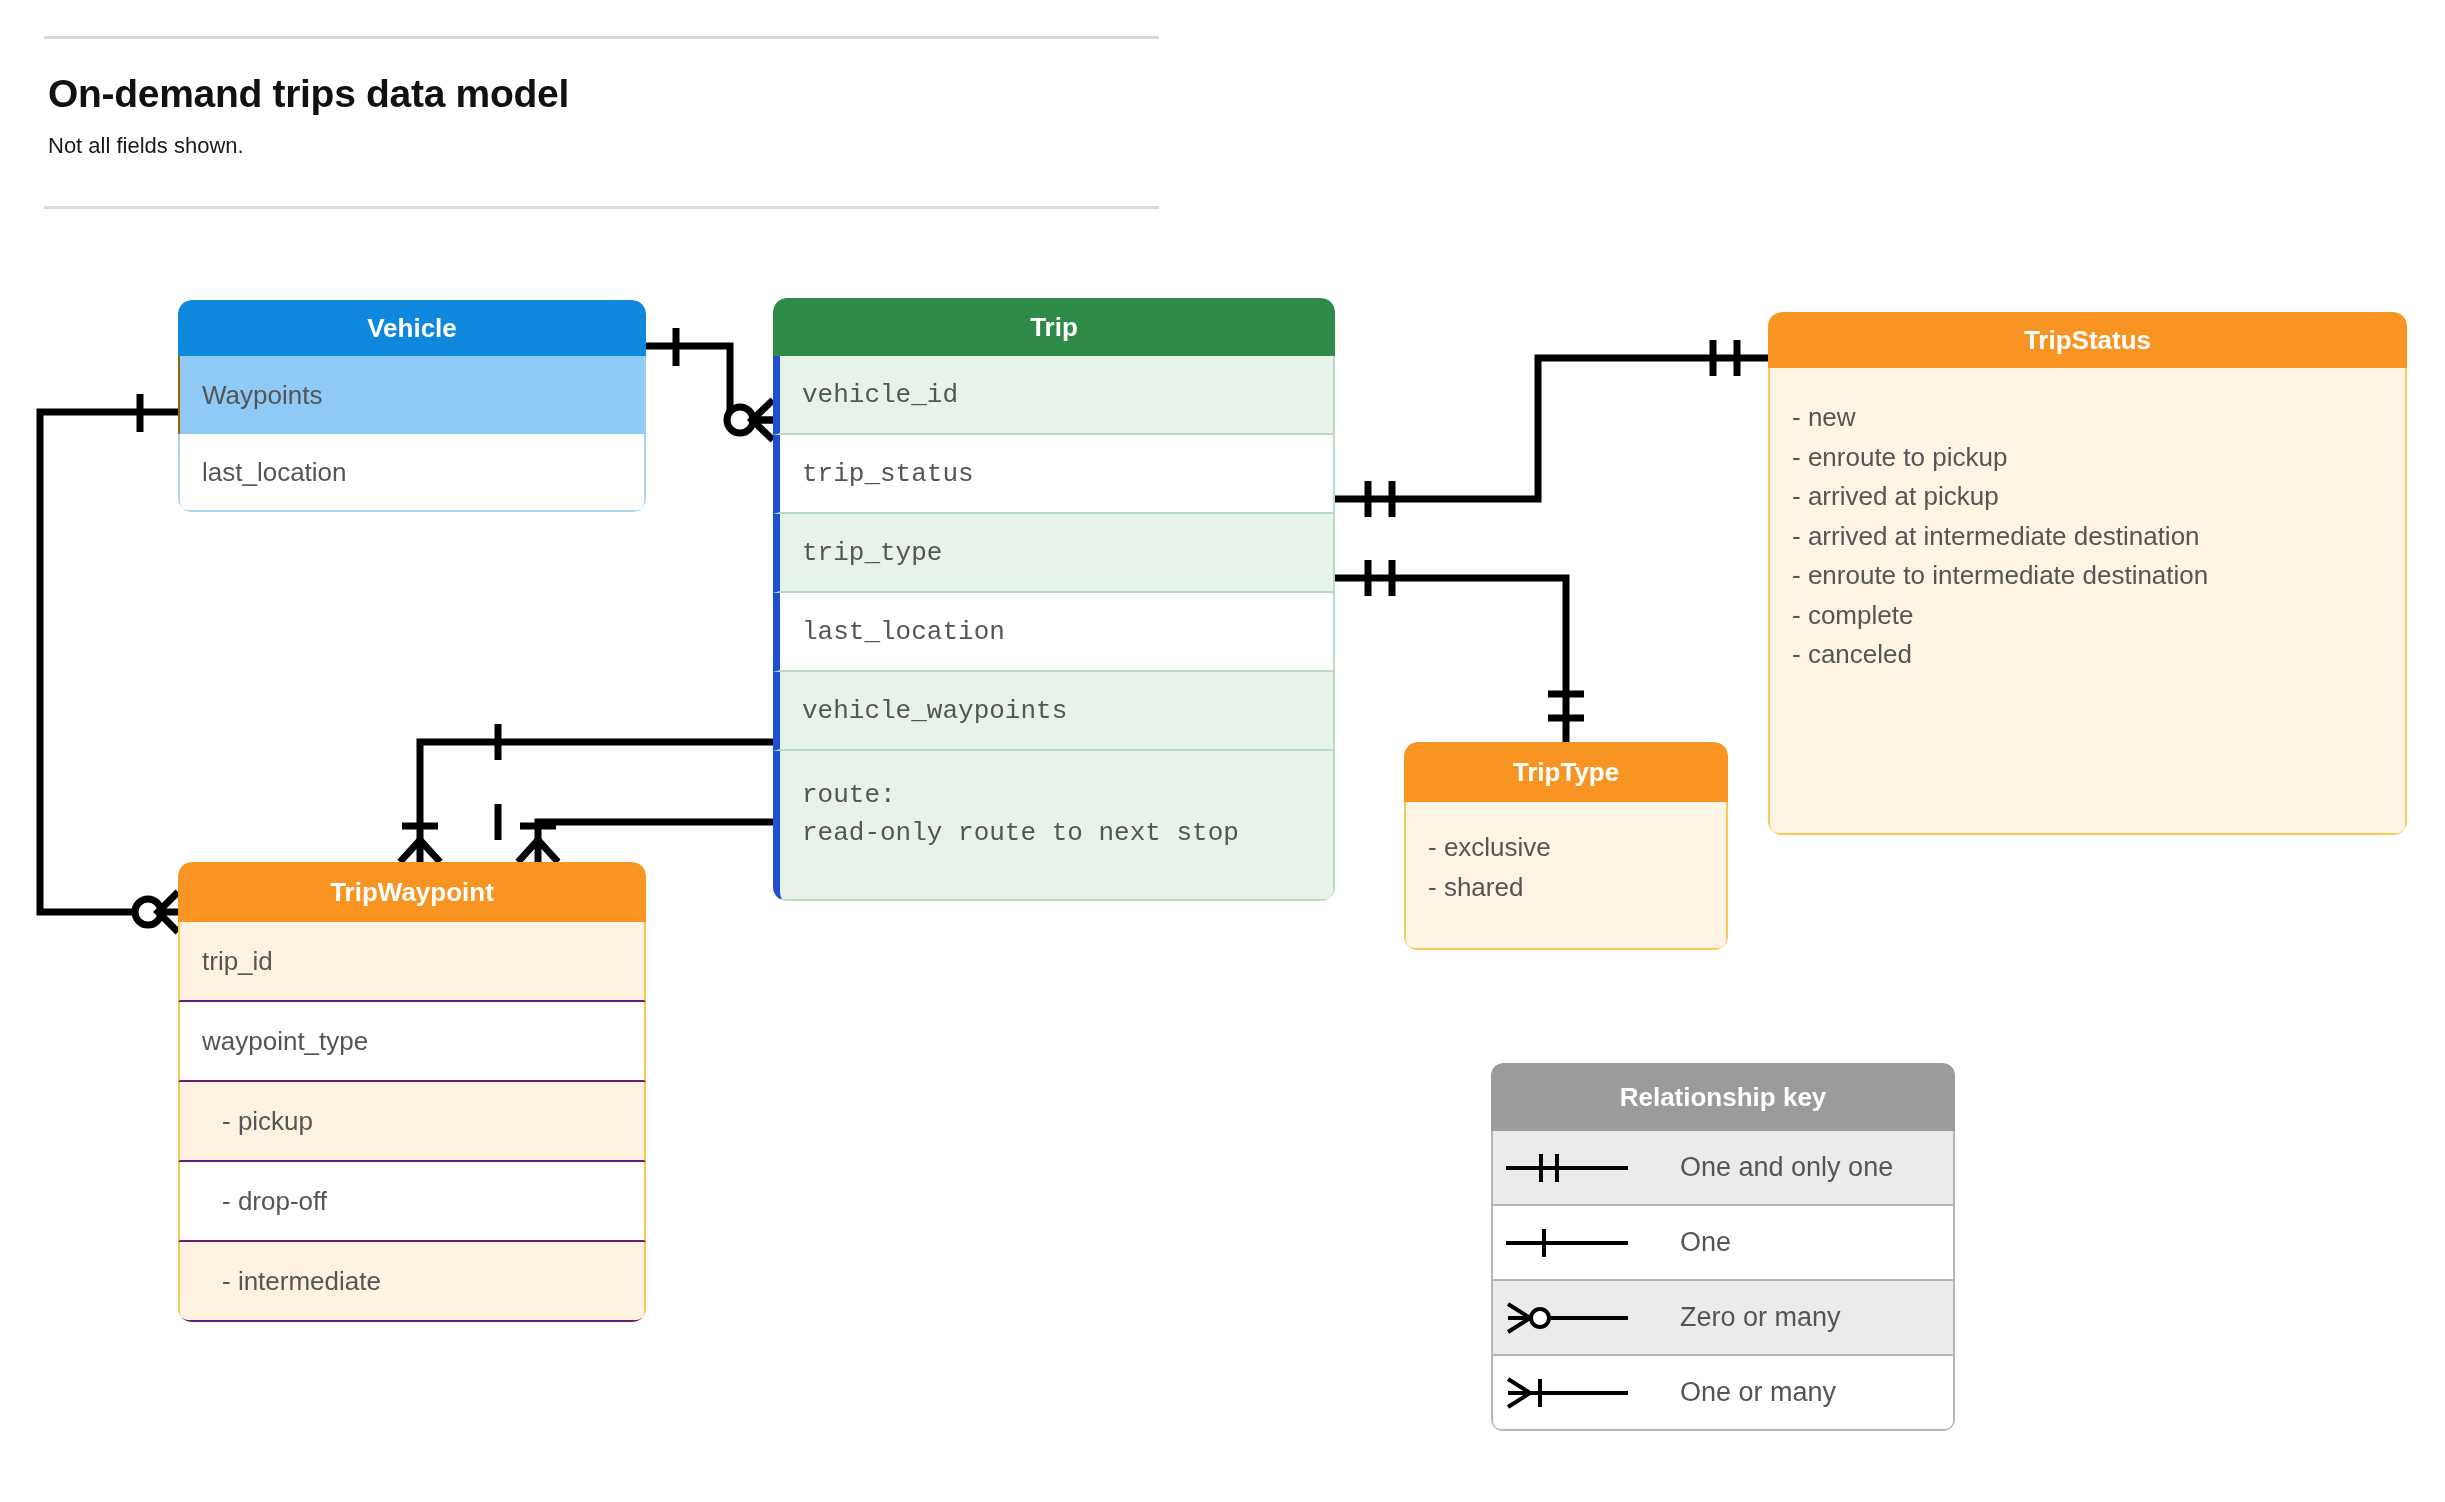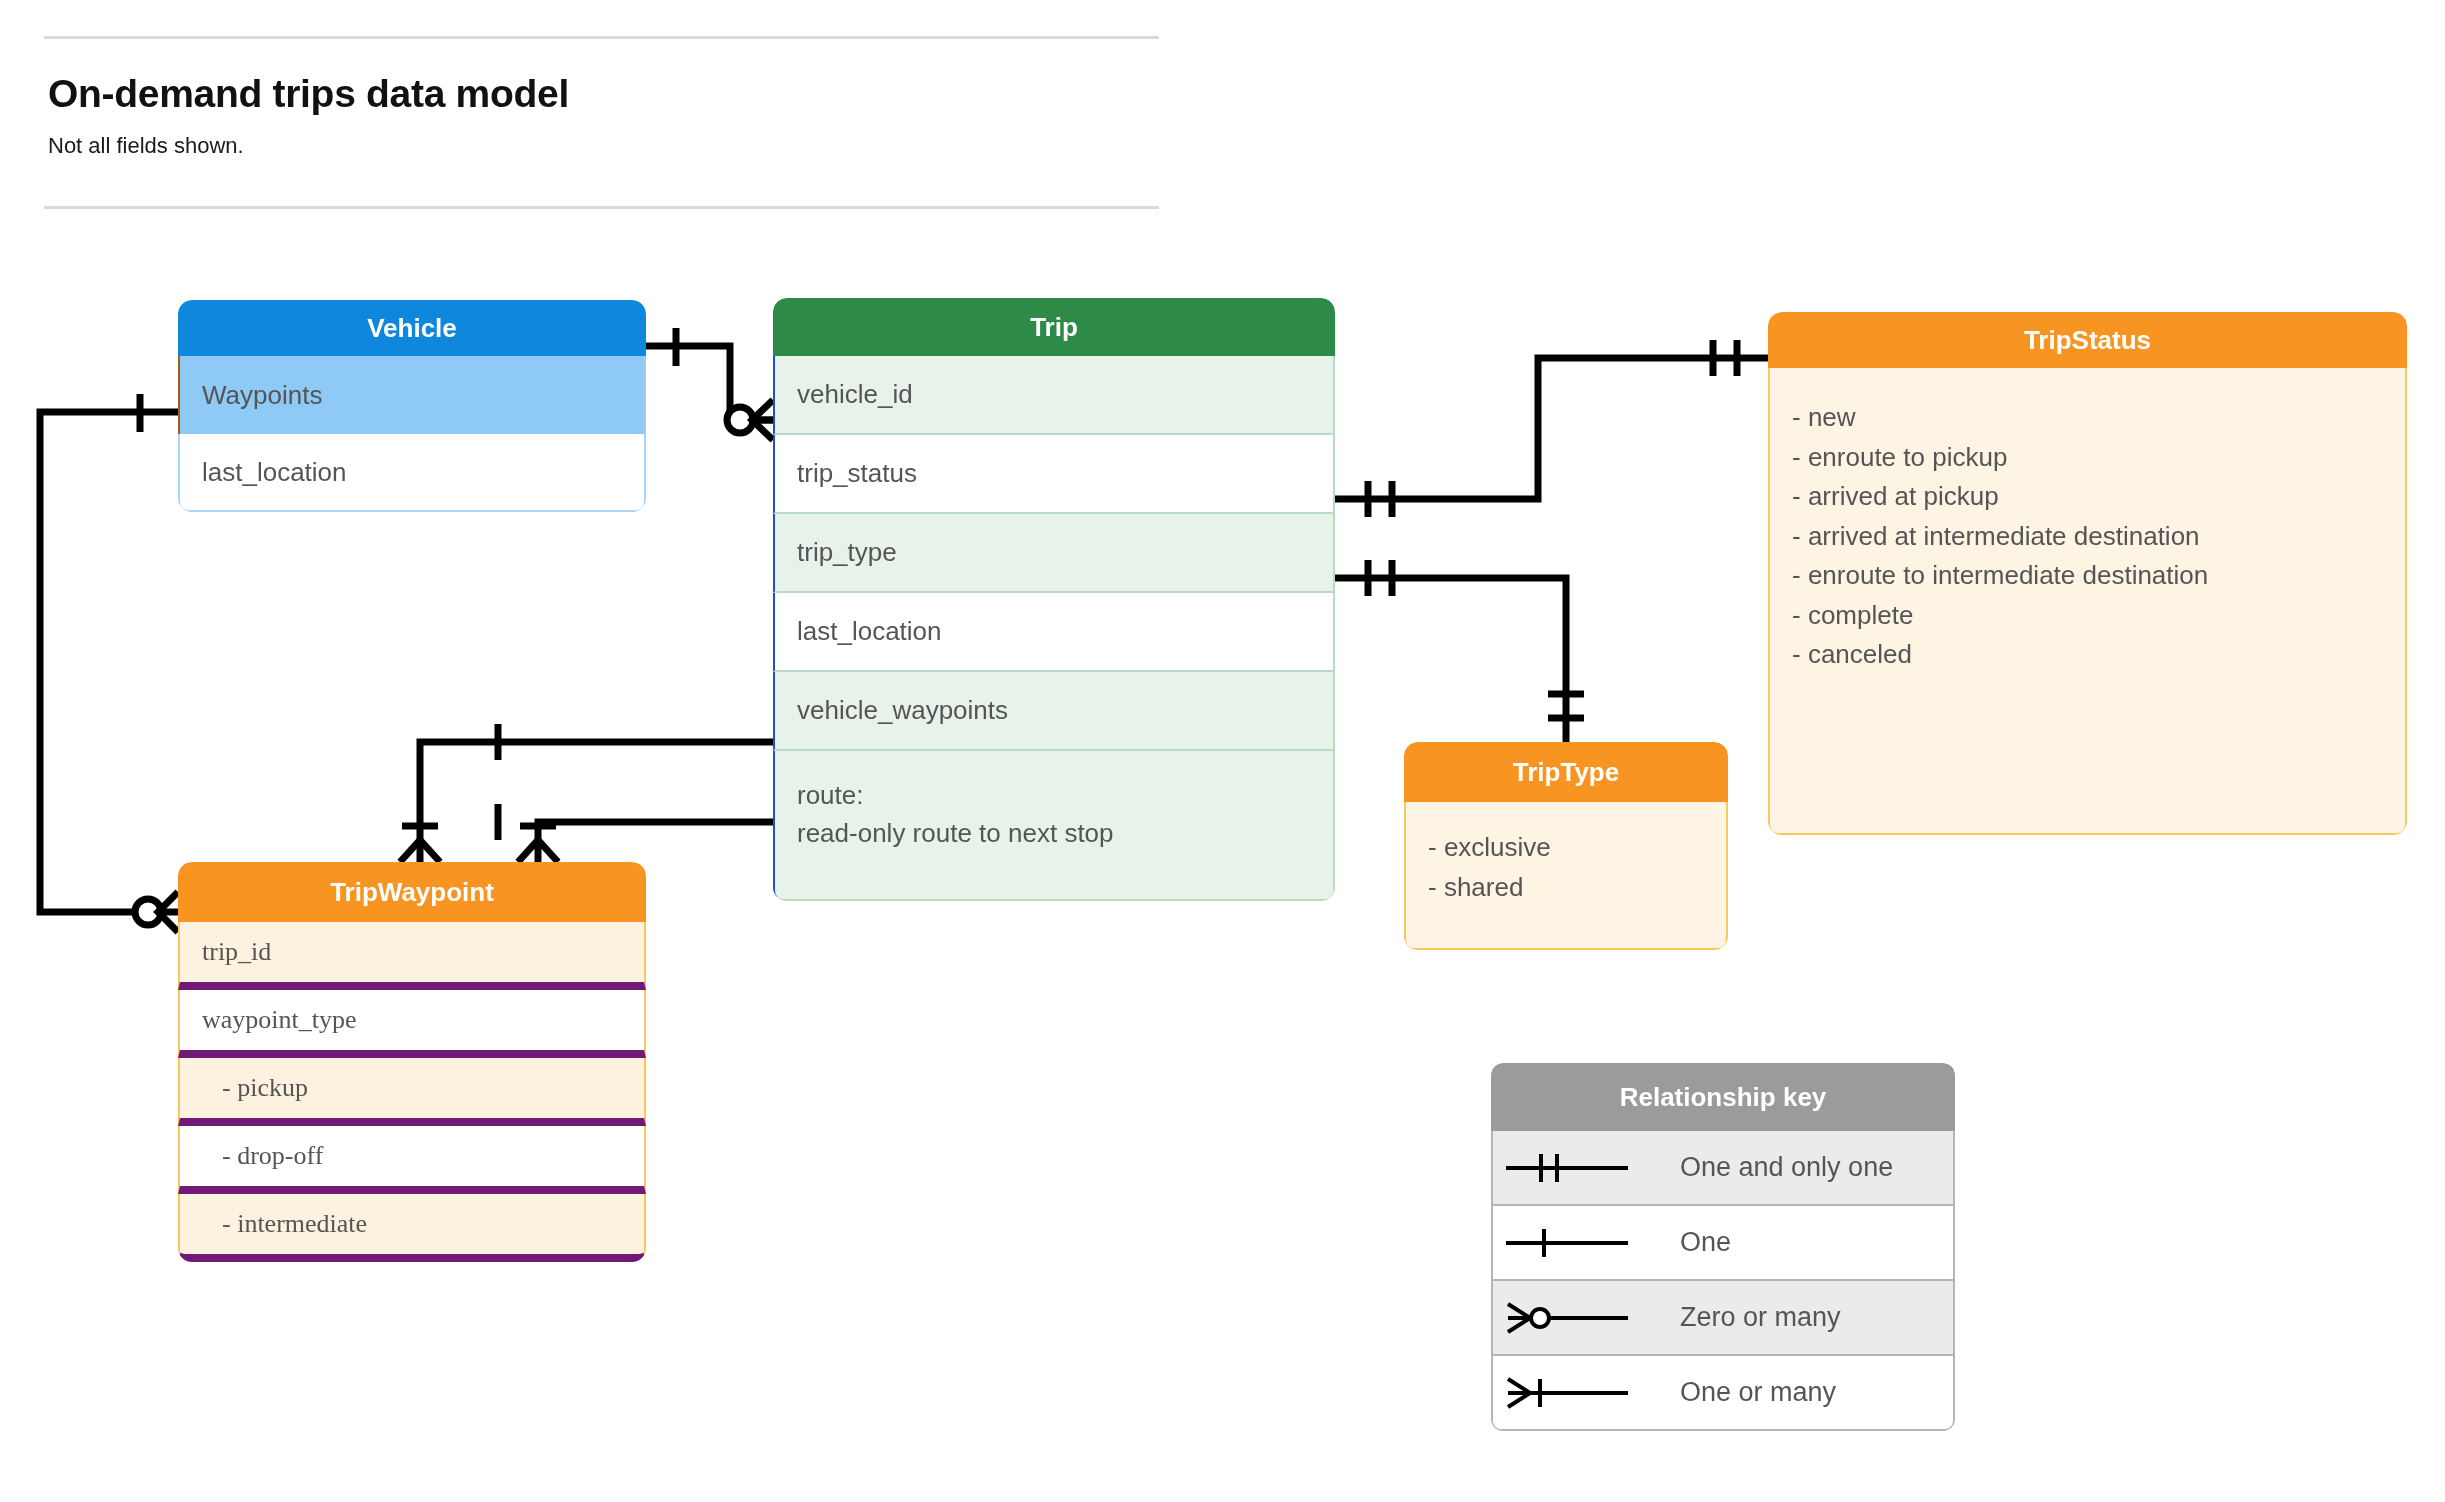--- a/index.html
+++ b/index.html
@@ -93,22 +93,23 @@
     height: 78px; background: #ffffff;
     border: 2px solid #a9d5f7; border-top: none;
     border-radius: 0 0 10px 10px;
   }
 
   
   #trip { left: 773px; top: 298px; width: 562px; }
   #trip .entity-title { height: 58px; background: #2e8b47; border-radius: 14px 14px 0 0; }
   #trip .field {
     height: 79px;
-    border-left: 2px solid #1d4ed8; border-right: 2px solid #b6ddc2;
+    border-left: 7px solid #1d4ed8; border-right: 2px solid #b6ddc2;
     border-bottom: 2px solid #b6ddc2;
+    font-family: Liberation Mono, monospace;
   }
   #trip .field.alt { background: #e6f2ea; }
   #trip .field.plain { background: #ffffff; }
   #trip .field.route {
     height: 150px; background: #e6f2ea;
     border-radius: 0 0 10px 10px;
   }
 
   
   #tripstatus { left: 1768px; top: 312px; width: 639px; }
@@ -129,24 +130,23 @@
     border: 2px solid #fbc65a; border-top: none;
     border-radius: 0 0 10px 10px;
     height: 148px;
     padding-top: 26px;
   }
 
   
   #tripwaypoint { left: 178px; top: 862px; width: 468px; }
   #tripwaypoint .entity-title { height: 60px; background: #f89522; border-radius: 14px 14px 0 0; }
   #tripwaypoint .field {
-    height: 68px;
+    height: 80px;
     border-left: 2px solid #fbc65a; border-right: 2px solid #fbc65a;
-    border-bottom: 8px solid #701a75;
-    font-family: Liberation Serif, serif;
+    border-bottom: 2px solid #701a75;
   }
   #tripwaypoint .field.alt { background: #fdf2e0; }
   #tripwaypoint .field.plain { background: #ffffff; }
   #tripwaypoint .field.indent { padding-left: 42px; }
   #tripwaypoint .field.last { border-radius: 0 0 10px 10px; }
 
   
   #legend { left: 1491px; top: 1063px; width: 464px; border-radius: 12px; }
   #legend .entity-title { height: 68px; background: #9b9b9b; border-radius: 12px 12px 0 0; }
   .legend-row {

